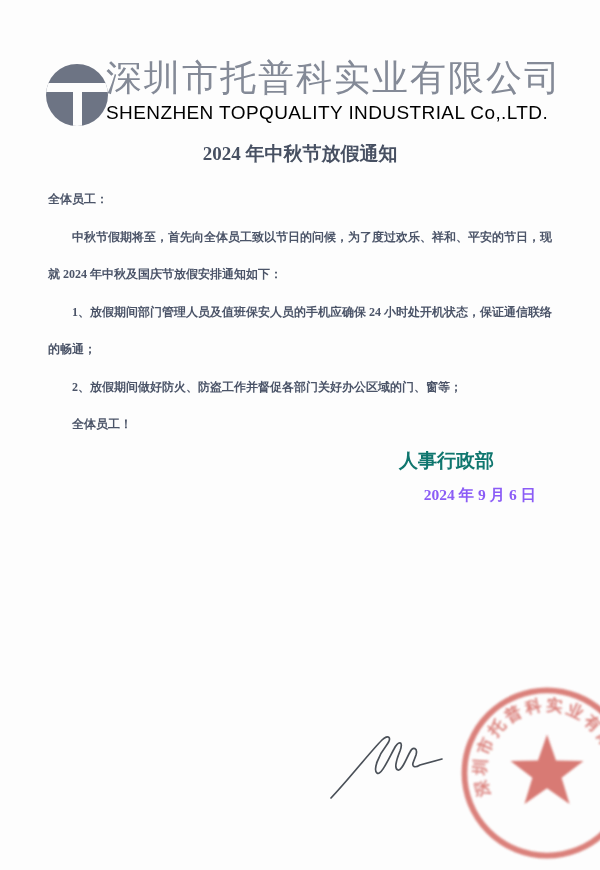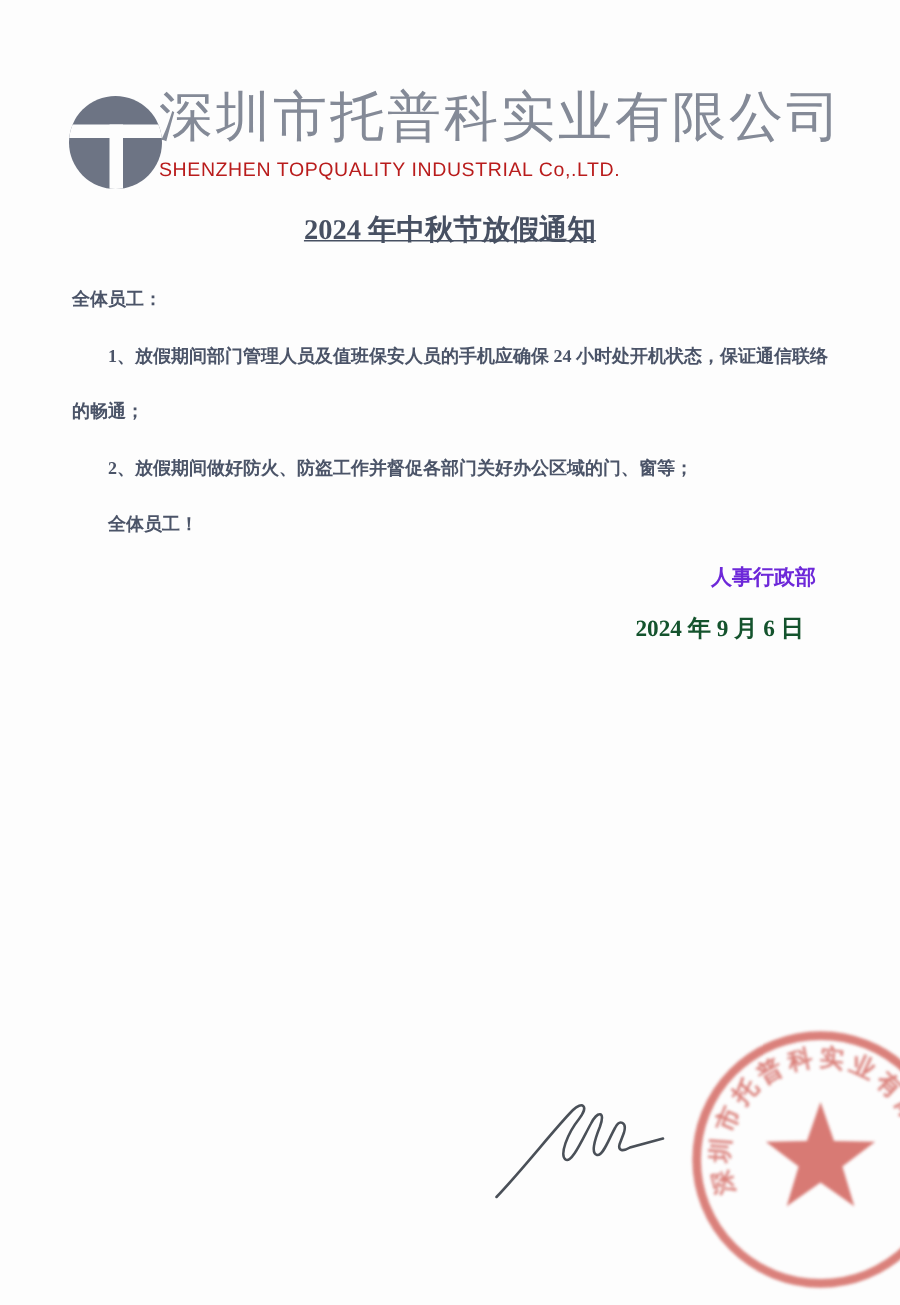--- a/index.html
+++ b/index.html
@@ -27,65 +27,64 @@
   .company-names { margin-left: 106px; }
   .company-zh {
     font-size: 36px;
     letter-spacing: 2px;
     color: #848a97;
     line-height: 44px;
     white-space: nowrap;
   }
   .company-en {
     font-family: "Liberation Sans", "DejaVu Sans", sans-serif;
-    font-size: 13px;
+    font-size: 19px;
     letter-spacing: 0.4px;
-    color: #b91c1c;
+    color: #000000;
     line-height: 25px;
     white-space: nowrap;
   }
   
   .doc-title {
     margin: 15px 0 0 0;
     text-align: center;
     font-size: 19px;
     font-weight: 700;
     color: #475062;
     line-height: 28px;
-    text-decoration: underline;
   }
   
   .doc-body {
     margin-top: 13px;
     padding: 0 48px;
     font-size: 12px;
     font-weight: 600;
     line-height: 37.5px;
     text-align: justify;
   }
   .doc-body p { margin: 0; }
   .para { text-indent: 2em; }
   .gap-above { margin-top: 16px !important; }
   
   .sig-dept {
     margin-top: 0;
-    padding-right: 56px;
+    padding-right: 106px;
     text-align: right;
-    font-size: 14px;
+    font-size: 19px;
     font-weight: 700;
     line-height: 34px;
-    color: #6d28d9;
+    color: #0f766e;
   }
   .sig-date {
     padding-right: 64px;
     text-align: right;
     font-size: 15.5px;
     font-weight: 700;
     line-height: 34px;
-    color: #14532d;
+    color: #8b5cf6;
   }
   
   .signature-svg { position: absolute; left: 328px; top: 728px; }
   
   .seal-svg { position: absolute; left: 451px; top: 677px; opacity: 0.78; }
 </style>
 </head>
 <body>
 
 <div class="page">
@@ -98,20 +97,21 @@
     <div class="company-names">
       <div class="company-zh">深圳市托普科实业有限公司</div>
       <div class="company-en">SHENZHEN TOPQUALITY INDUSTRIAL Co,.LTD.</div>
     </div>
   </div>
 
   <h1 class="doc-title">2024 年中秋节放假通知</h1>
 
   <div class="doc-body">
     <p>全体员工：</p>
+    <p class="para">中秋节假期将至，首先向全体员工致以节日的问候，为了度过欢乐、祥和、平安的节日，现就 2024 年中秋及国庆节放假安排通知如下：</p>
     <p class="para">1、放假期间部门管理人员及值班保安人员的手机应确保 24 小时处开机状态，保证通信联络的畅通；</p>
     <p class="para">2、放假期间做好防火、防盗工作并督促各部门关好办公区域的门、窗等；</p>
     <p class="para">全体员工！</p>
   </div>
 
   <div class="sig-dept">人事行政部</div>
   <div class="sig-date">2024 年 9 月 6 日</div>
 
   <svg class="signature-svg" width="122" height="78" viewBox="0 0 122 78">
     <path d="M3,70 C22,50 42,24 54,12 C60,6 65,9 58,18 C50,28 45,42 49,45 C53,48 60,32 66,21 C70,13 76,12 72,23 C68,33 66,41 70,42 C74,43 78,31 82,24 C85,18 90,20 88,27 L85,35 C84,39 87,40 92,37 L114,31" stroke="#4a5058" fill="none" stroke-width="1.7" stroke-linecap="round"></path>

